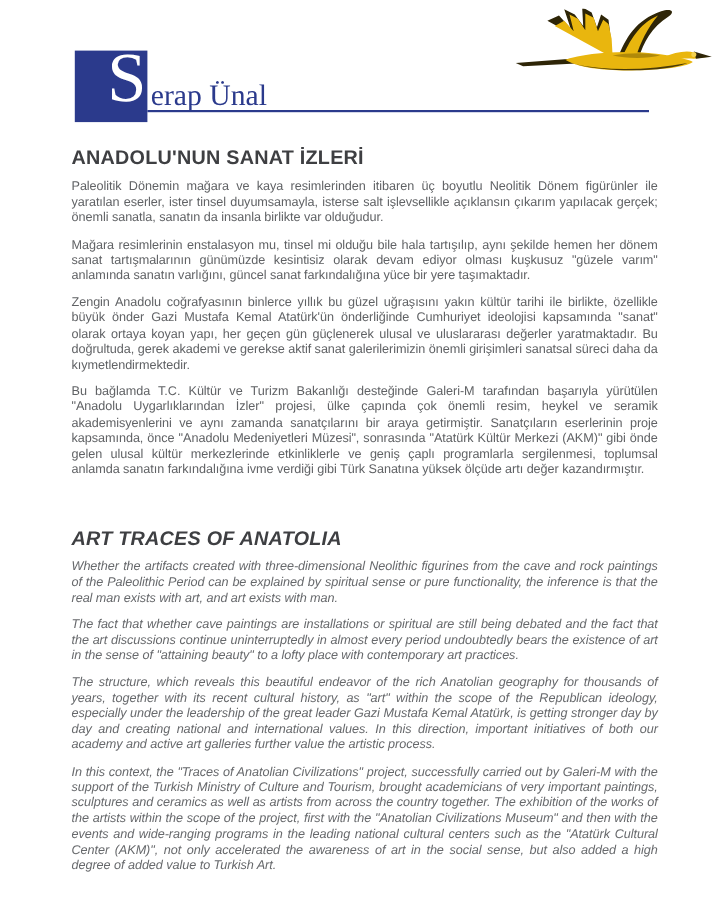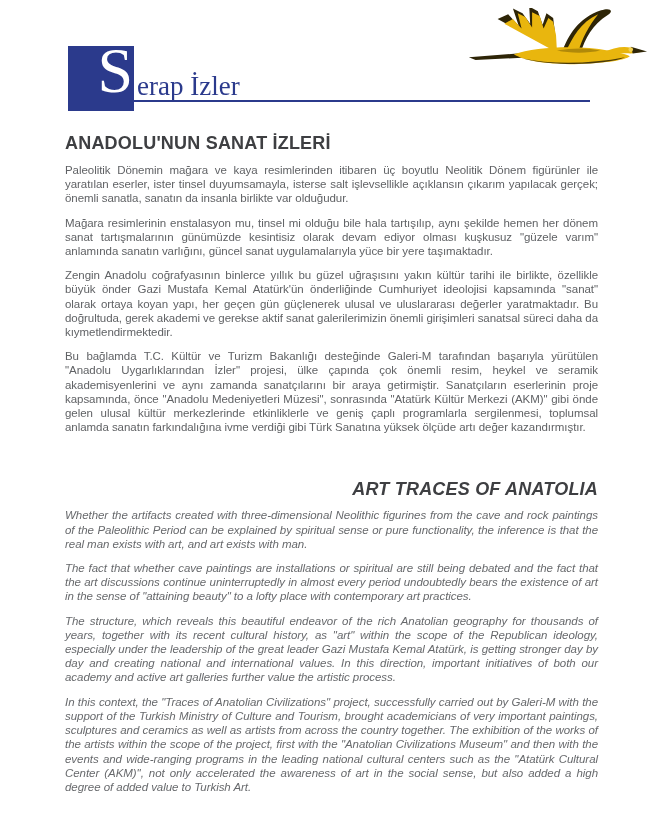--- a/index.html
+++ b/index.html
@@ -51,33 +51,33 @@
   }
   .section p{
     margin:10px 0 0 0;
     font-size:11.5px;line-height:14.2px;
     letter-spacing:-.05px;
     text-align:justify;
     color:#606265;
   }
   .section-turkish .section-title{margin-bottom:12px;}
   .section-english{margin-top:48px;}
-  .section-english .section-title{font-style:italic;margin-bottom:11px;text-align:right;}
+  .section-english .section-title{font-style:italic;margin-bottom:11px;}
   .section-english p{font-style:italic;color:#67696c;}
 </style>
 </head>
 <body>
 
 <div class="page">
 
   <div class="header">
     <div class="brand-square">
       <span class="brand-s">S</span>
     </div>
-    <span class="brand-rest">erap İzler</span>
+    <span class="brand-rest">erap Ünal</span>
     <div class="brand-rule"></div>
 
     <svg class="crane" viewBox="0 0 190 66" xmlns="http://www.w3.org/2000/svg">
 
       <path d="M3 51 L80 45 L88 50 L10 54 Z" fill="#2e2507"></path>
 
       <path d="M93 44 L33 11 L44 6 L55 18 L49 0 L59 5 L67 16 L66 -2 L75 3 L80 17 L84 5 L91 10 L93 26 Z" fill="#2e2507"></path>
 
       <path d="M95 46 L40 16 L49 11 L58 21 L54 5 L62 9 L69 20 L69 4 L77 8 L81 21 L86 10 L91 14 L94 28 Z" fill="#e9b60e"></path>
 
@@ -94,21 +94,21 @@
       <path d="M172 40 L189 45 L174 47 Z" fill="#2e2507"></path>
       <circle cx="172" cy="43" r="2.4" fill="#f4d252"></circle>
     </svg>
   </div>
 
   <div class="content">
 
     <div class="section section-turkish">
       <h1 class="section-title">ANADOLU'NUN SANAT İZLERİ</h1>
       <p>Paleolitik Dönemin mağara ve kaya resimlerinden itibaren üç boyutlu Neolitik Dönem figürünler ile yaratılan eserler, ister tinsel duyumsamayla, isterse salt işlevsellikle açıklansın çıkarım yapılacak gerçek; önemli sanatla, sanatın da insanla birlikte var olduğudur.</p>
-      <p>Mağara resimlerinin enstalasyon mu, tinsel mi olduğu bile hala tartışılıp, aynı şekilde hemen her dönem sanat tartışmalarının günümüzde kesintisiz olarak devam ediyor olması kuşkusuz "güzele varım" anlamında sanatın varlığını, güncel sanat uygulamalarıyla yüce bir yere taşımaktadır.</p>
+      <p>Mağara resimlerinin enstalasyon mu, tinsel mi olduğu bile hala tartışılıp, aynı şekilde hemen her dönem sanat tartışmalarının günümüzde kesintisiz olarak devam ediyor olması kuşkusuz "güzele varım" anlamında sanatın varlığını, güncel sanat farkındalığına yüce bir yere taşımaktadır.</p>
       <p>Zengin Anadolu coğrafyasının binlerce yıllık bu güzel uğraşısını yakın kültür tarihi ile birlikte, özellikle büyük önder Gazi Mustafa Kemal Atatürk'ün önderliğinde Cumhuriyet ideolojisi kapsamında "sanat" olarak ortaya koyan yapı, her geçen gün güçlenerek ulusal ve uluslararası değerler yaratmaktadır. Bu doğrultuda, gerek akademi ve gerekse aktif sanat galerilerimizin önemli girişimleri sanatsal süreci daha da kıymetlendirmektedir.</p>
       <p>Bu bağlamda T.C. Kültür ve Turizm Bakanlığı desteğinde Galeri-M tarafından başarıyla yürütülen "Anadolu Uygarlıklarından İzler" projesi, ülke çapında çok önemli resim, heykel ve seramik akademisyenlerini ve aynı zamanda sanatçılarını bir araya getirmiştir. Sanatçıların eserlerinin proje kapsamında, önce "Anadolu Medeniyetleri Müzesi", sonrasında "Atatürk Kültür Merkezi (AKM)" gibi önde gelen ulusal kültür merkezlerinde etkinliklerle ve geniş çaplı programlarla sergilenmesi, toplumsal anlamda sanatın farkındalığına ivme verdiği gibi Türk Sanatına yüksek ölçüde artı değer kazandırmıştır.</p>
     </div>
 
     <div class="section section-english">
       <h2 class="section-title">ART TRACES OF ANATOLIA</h2>
       <p>Whether the artifacts created with three-dimensional Neolithic figurines from the cave and rock paintings of the Paleolithic Period can be explained by spiritual sense or pure functionality, the inference is that the real man exists with art, and art exists with man.</p>
       <p>The fact that whether cave paintings are installations or spiritual are still being debated and the fact that the art discussions continue uninterruptedly in almost every period undoubtedly bears the existence of art in the sense of "attaining beauty" to a lofty place with contemporary art practices.</p>
       <p>The structure, which reveals this beautiful endeavor of the rich Anatolian geography for thousands of years, together with its recent cultural history, as "art" within the scope of the Republican ideology, especially under the leadership of the great leader Gazi Mustafa Kemal Atatürk, is getting stronger day by day and creating national and international values. In this direction, important initiatives of both our academy and active art galleries further value the artistic process.</p>
       <p>In this context, the "Traces of Anatolian Civilizations" project, successfully carried out by Galeri-M with the support of the Turkish Ministry of Culture and Tourism, brought academicians of very important paintings, sculptures and ceramics as well as artists from across the country together. The exhibition of the works of the artists within the scope of the project, first with the "Anatolian Civilizations Museum" and then with the events and wide-ranging programs in the leading national cultural centers such as the "Atatürk Cultural Center (AKM)", not only accelerated the awareness of art in the social sense, but also added a high degree of added value to Turkish Art.</p>

